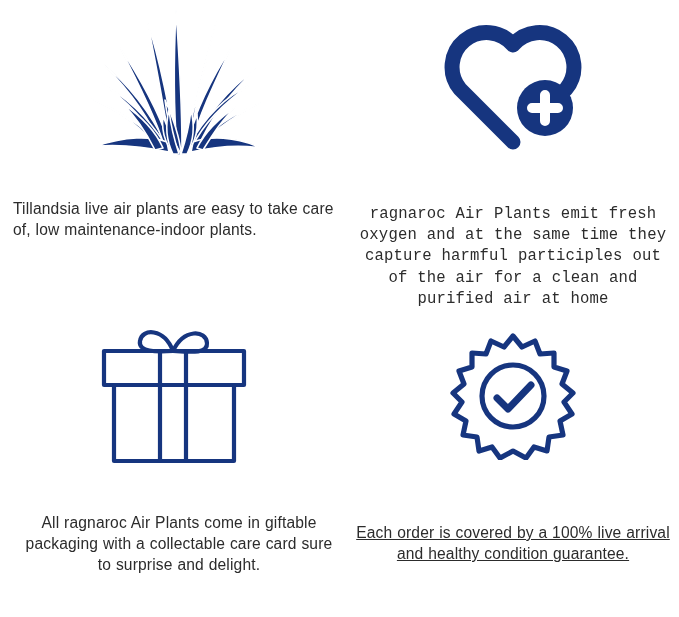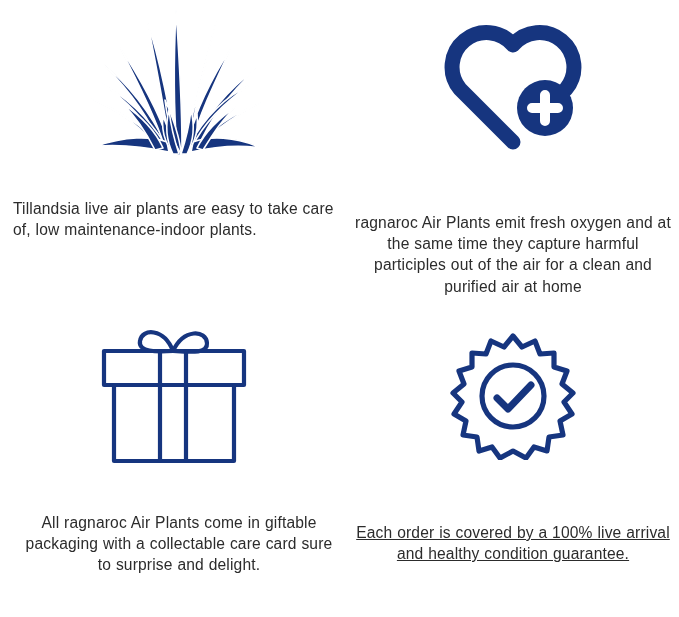--- a/index.html
+++ b/index.html
@@ -57,21 +57,21 @@
     text-align: center;
     word-spacing: 0.02em;
   }
 
   .panel-plant .caption {
     text-align: left;
     width: 325px;
     margin-left: 4px;
   }
 
-  .panel-health .caption  { width: 318px; }
+  .panel-health .caption  { width: 318px; font-family: Liberation Mono, monospace; }
   .panel-gift .caption    { width: 312px; margin-left: 11px; }
   .panel-promise .caption { width: 318px; text-decoration: underline; }
 </style>
 </head>
 <body>
 
 <div class="feature-grid">
 
   <div class="feature-panel panel-plant">
     <div class="icon-wrap">

